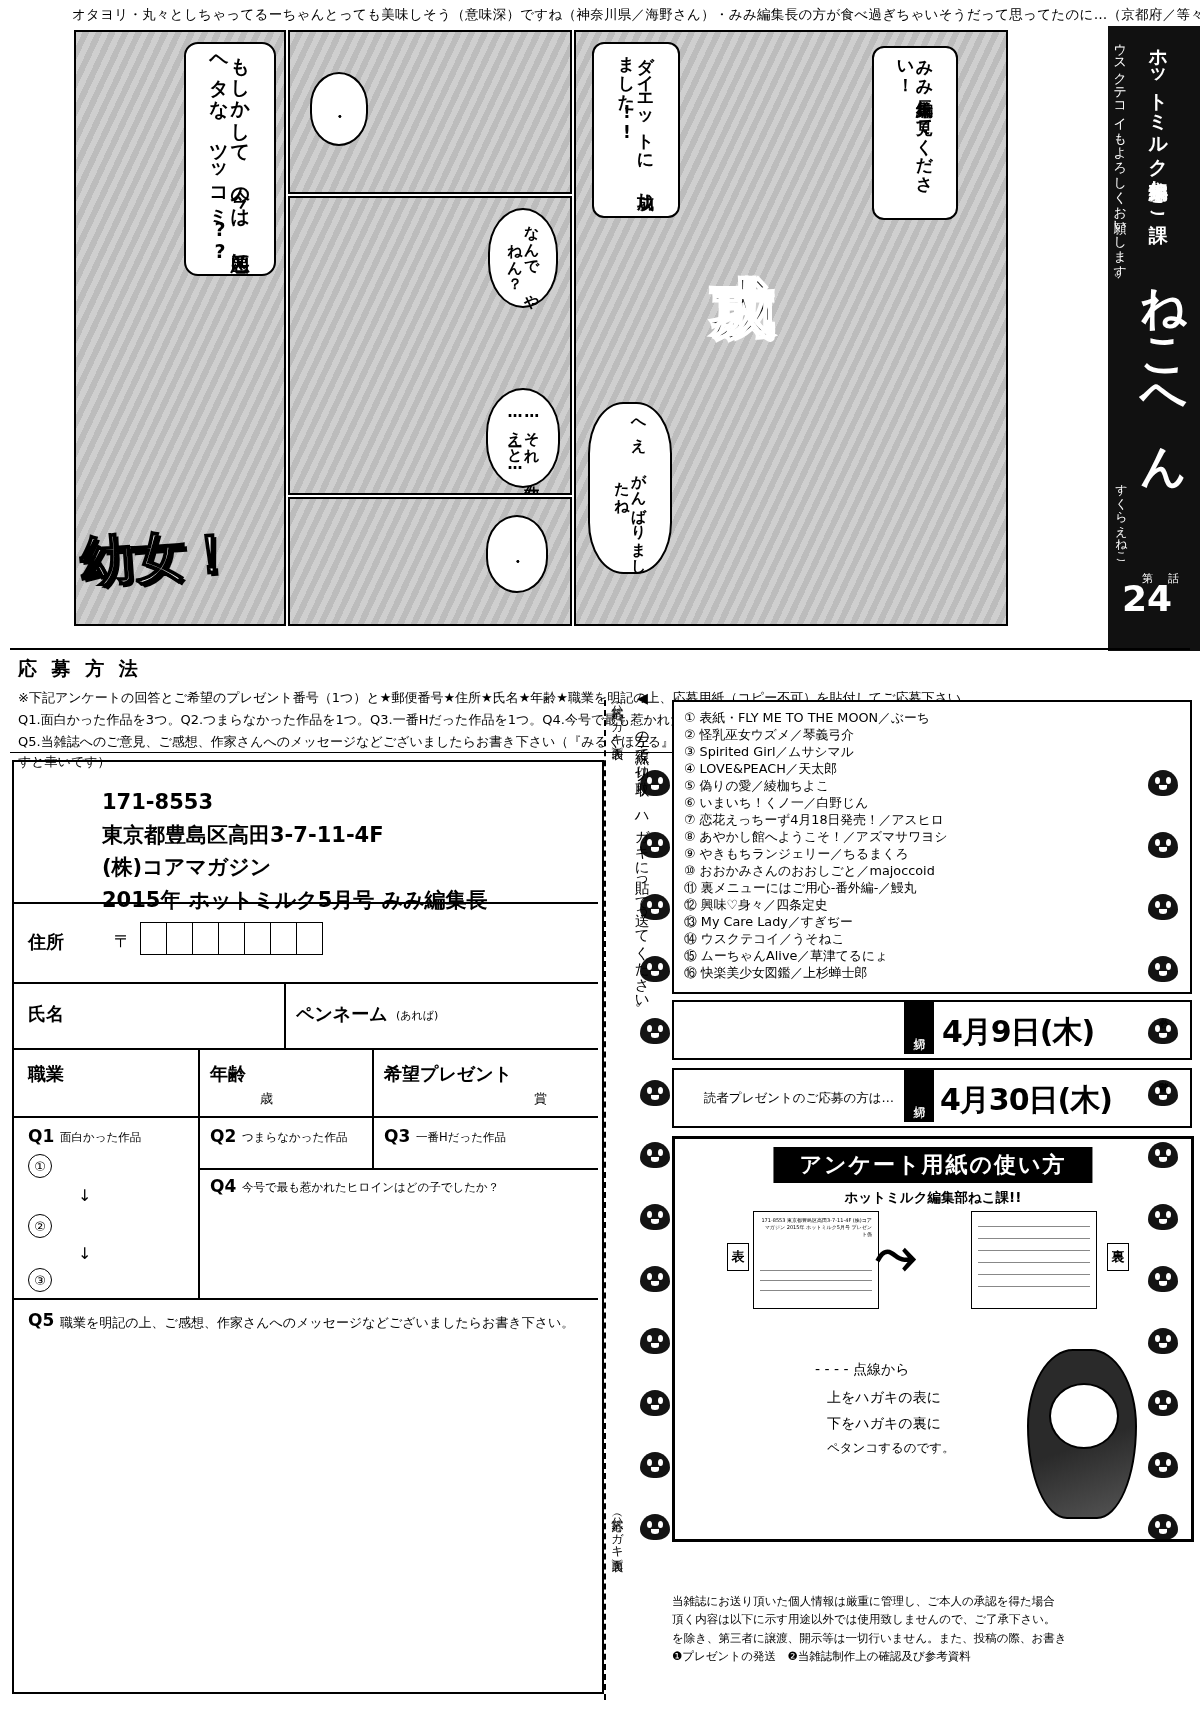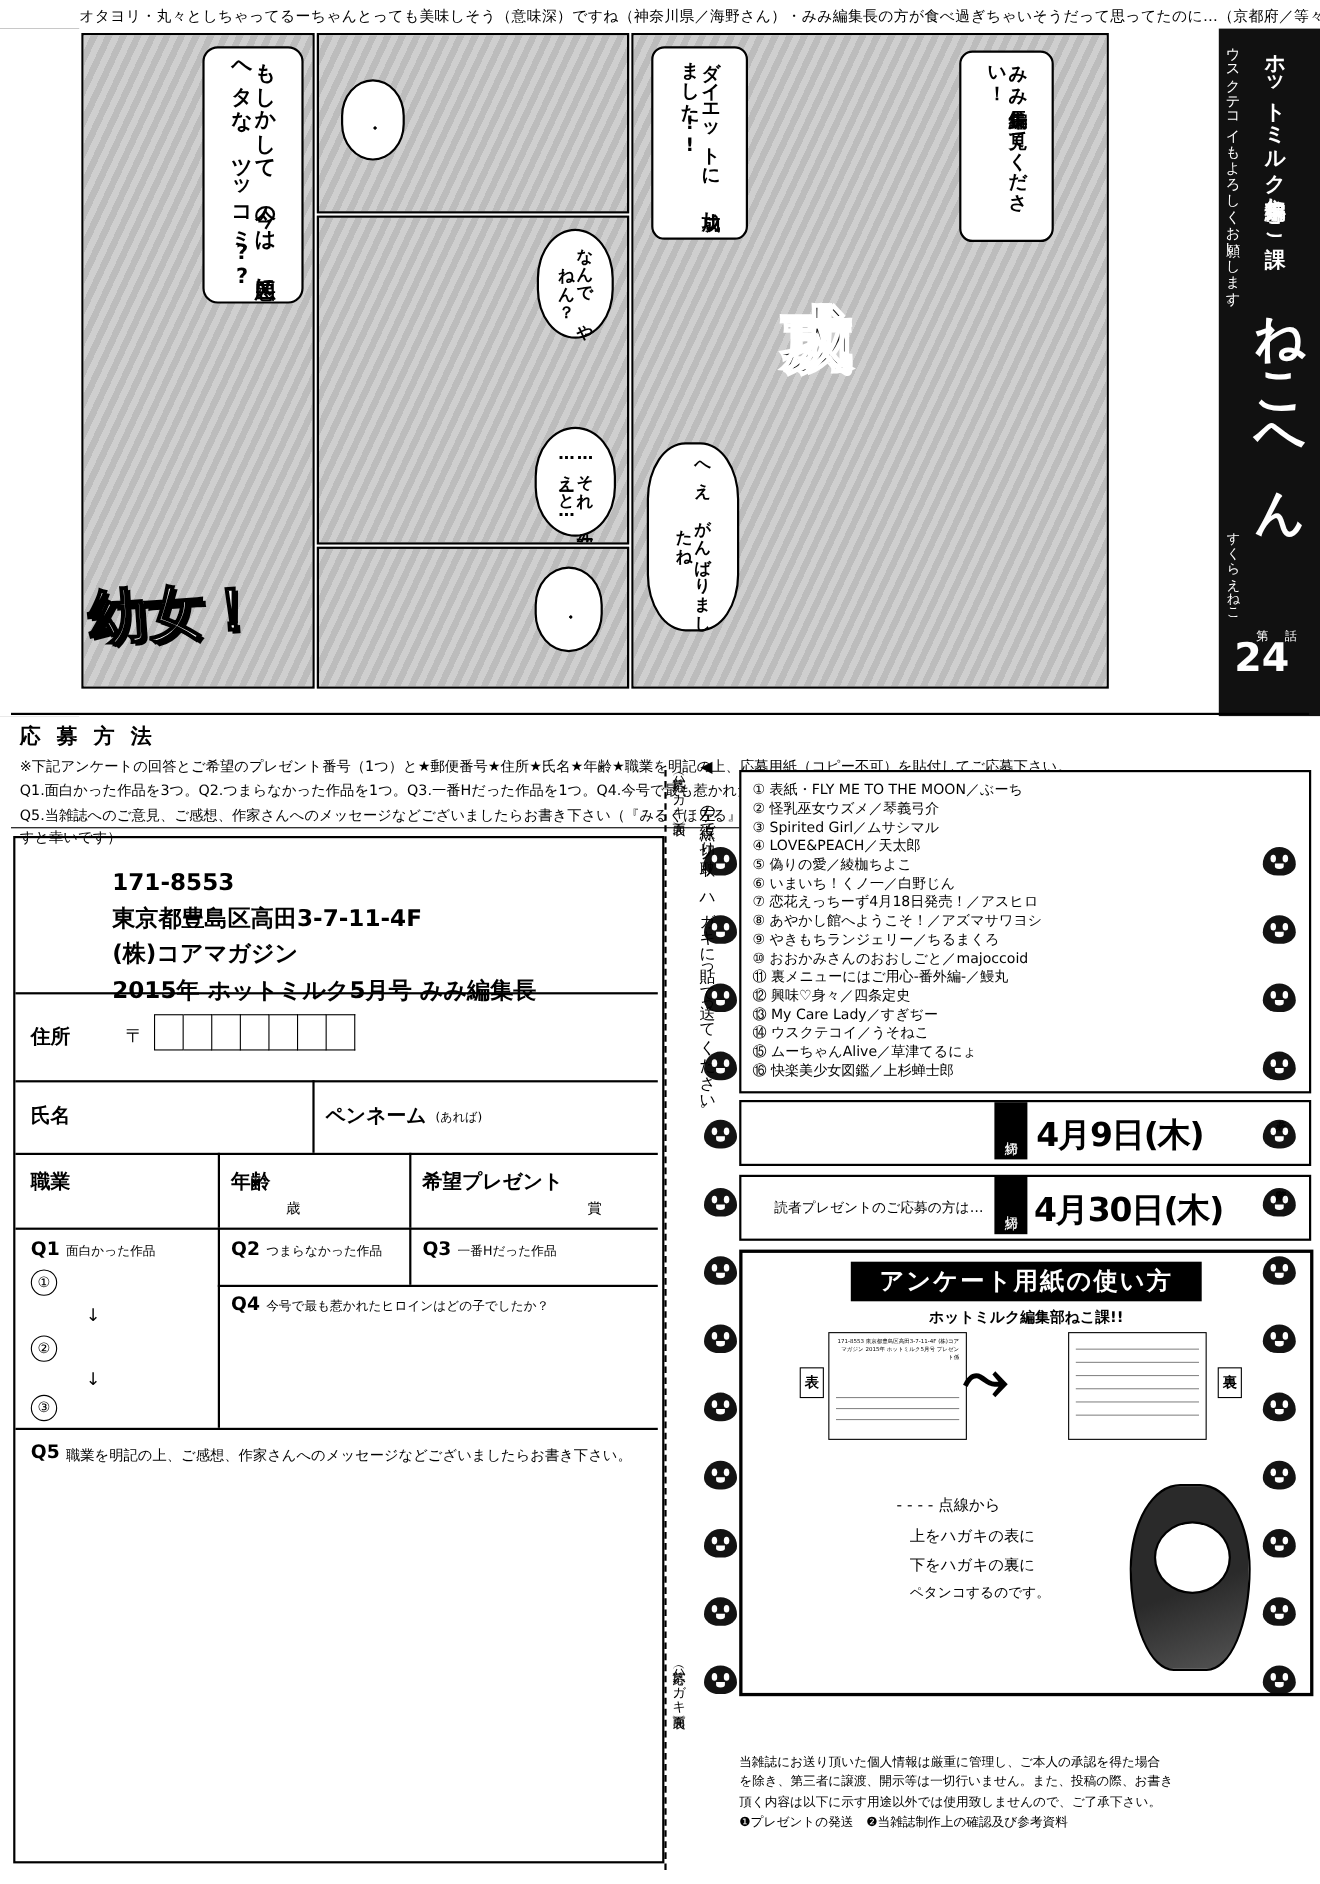--- a/index.html
+++ b/index.html
@@ -310,22 +310,22 @@
 
       <div class="cat" style="left:352px;top:210px">
         <div class="catbody"></div>
         <div class="cathead"></div>
       </div>
     </div>
   </div>
 
   <div class="privacy" style="top:1592px">
     <div>当雑誌にお送り頂いた個人情報は厳重に管理し、ご本人の承認を得た場合</div>
+    <div>頂く内容は以下に示す用途以外では使用致しませんので、ご了承下さい。</div>
     <div>を除き、第三者に譲渡、開示等は一切行いません。また、投稿の際、お書き</div>
-    <div>頂く内容は以下に示す用途以外では使用致しませんので、ご了承下さい。</div>
     <div class="num">❶プレゼントの発送　❷当雑誌制作上の確認及び参考資料</div>
   </div>
 
   <div class="pawcol" style="left:640px;top:770px">
     <div class="paw">
         <i></i>
       </div>
     <div class="paw">
         <i></i>
       </div>

